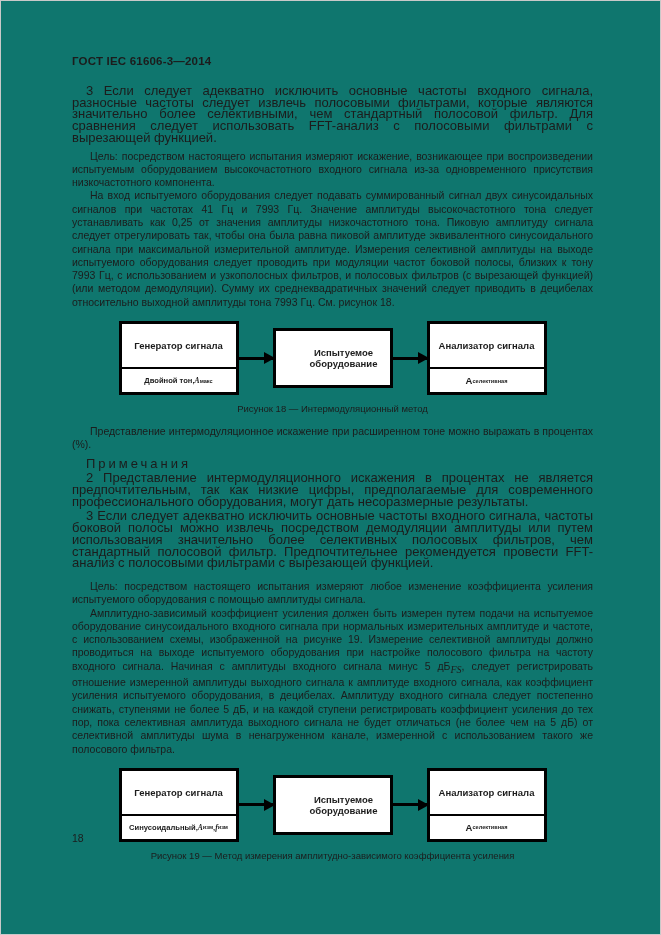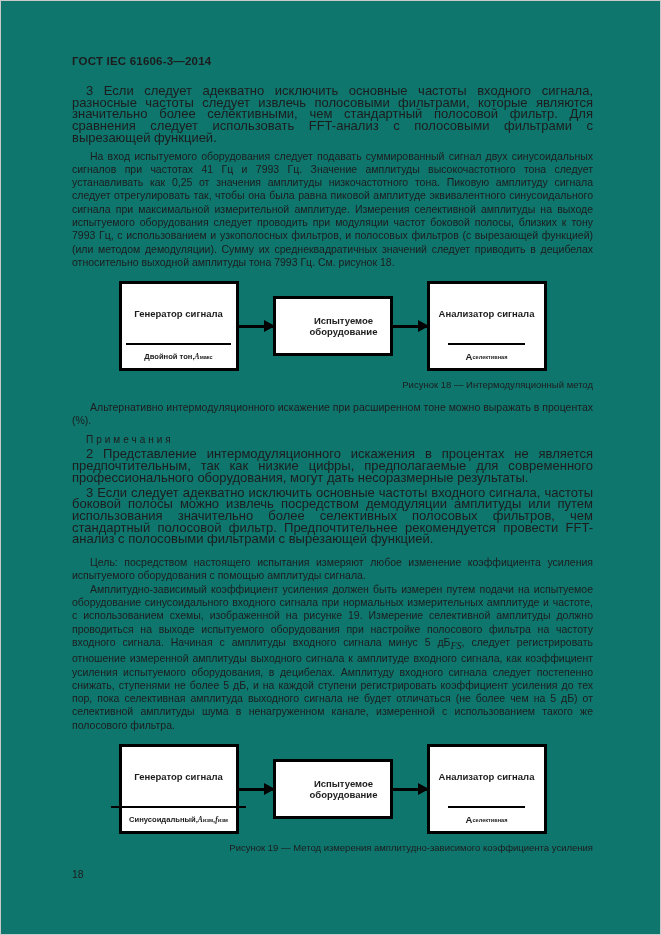--- a/index.html
+++ b/index.html
@@ -21,40 +21,40 @@
   .doc-header {
     font-size:11.5px;
     font-weight:bold;
     letter-spacing:0.2px;
     margin-bottom:18px;
   }
   p { margin:0; text-align:justify; }
   .body-text { font-size:10.5px; line-height:13.3px; text-indent:18px; }
   .note-text { font-size:13px; line-height:11.7px; text-indent:14px; }
   .heading { font-size:10.5px; line-height:13.3px; text-indent:18px; margin-top:6px; }
-  .notes-title { font-size:10px; line-height:11.7px; text-indent:14px; letter-spacing:3px; margin-top:6px; }
+  .notes-title { font-size:13px; line-height:11.7px; text-indent:14px; letter-spacing:3px; margin-top:6px; }
   .mt-note { margin-top:3px; }
   .spacer-sm { height:6px; }
   .spacer-md { height:11px; }
 
   
   .figure-row {
     display:flex;
     justify-content:center;
     align-items:center;
     margin:12px 0 8px 0;
   }
   .fbox {
     box-sizing:border-box;
     border:3px solid #000;
     background:#fff;
     display:flex;
     flex-direction:column;
   }
-  .fbox.side { width:120px; height:90px;align-items:center; }
+  .fbox.side { width:120px; height:74px; }
   .fbox.mid  { width:120px; height:60px; justify-content:center; }
   .fbox-title {
     flex:1;
     display:flex;
     align-items:center;
     justify-content:center;
     text-align:center;
     font-weight:bold;
     font-size:9.5px;
     line-height:11px;
@@ -85,45 +85,46 @@
     content:"";
     position:absolute;
     right:-2px; top:50%;
     transform:translateY(-50%);
     width:0; height:0;
     border-left:11px solid #000;
     border-top:6px solid transparent;
     border-bottom:6px solid transparent;
   }
   .fig-caption {
-    text-align:right;
+    text-align:center;
     font-size:9.5px;
     line-height:12px;
     margin:0 0 10px 0;
     text-indent:0;
   }
   .page-number {
     position:absolute;
-    left:72px; top:868px;
+    left:72px; top:832px;
     font-size:10.5px;
   }
   sub.fs-sub { font-size:10px; font-style:italic;font-family:Liberation Serif, serif; }
 </style>
 </head>
 <body>
 
 <div class="page">
   <div class="content">
 
     <div class="doc-header">ГОСТ IEC 61606-3—2014</div>
 
     <p class="note-text">3  Если следует адекватно исключить основные частоты входного сигнала, разносные частоты следует извлечь полосовыми фильтрами, которые являются значительно более селективными, чем стандартный полосовой фильтр. Для сравнения следует использовать FFT-анализ с полосовыми фильтрами с вырезающей функцией.</p>
 
     <div class="spacer-sm"></div>
 
+    <p class="body-text">Цель: посредством настоящего испытания измеряют искажение, возникающее при воспроизведении испытуемым оборудованием высокочастотного входного сигнала из-за одновременного присутствия низкочастотного компонента.</p>
     <p class="body-text">На вход испытуемого оборудования следует подавать суммированный сигнал двух синусоидальных сигналов при частотах 41 Гц и 7993 Гц. Значение амплитуды высокочастотного тона следует устанавливать как 0,25 от значения амплитуды низкочастотного тона. Пиковую амплитуду сигнала следует отрегулировать так, чтобы она была равна пиковой амплитуде эквивалентного синусоидального сигнала при максимальной измерительной амплитуде. Измерения селективной амплитуды на выходе испытуемого оборудования следует проводить при модуляции частот боковой полосы, близких к тону 7993 Гц, с использованием и узкополосных фильтров, и полосовых фильтров (с вырезающей функцией) (или методом демодуляции). Сумму их среднеквадратичных значений следует приводить в децибелах относительно выходной амплитуды тона 7993 Гц. См. рисунок 18.</p>
 
     <div class="figure-row">
       <div class="fbox side">
         <div class="fbox-title">Генератор сигнала</div>
         <div class="fbox-subcell">
           <span>Двойной тон, </span>
           <span class="var">A</span>
             <sub class="small-sub">макс</sub>
         </div>
@@ -136,21 +137,21 @@
       <div class="fbox side">
         <div class="fbox-title">Анализатор сигнала</div>
         <div class="fbox-subcell">
           <span class="analyzer-var">А</span>
             <sub class="small-sub">селективная</sub>
         </div>
       </div>
     </div>
     <p class="fig-caption">Рисунок 18 — Интермодуляционный метод</p>
 
-    <p class="body-text">Альтернативно интермодуляционного искажение при расширенном тоне можно выражать в процентах (%).</p>
+    <p class="body-text">Представление интермодуляционное искажение при расширенном тоне можно выражать в процентах (%).</p>
 
     <p class="notes-title">Примечания</p>
     <p class="note-text mt-note">2  Представление интермодуляционного искажения в процентах не является предпочтительным, так как низкие цифры, предполагаемые для современного профессионального оборудования, могут дать несоразмерные результаты.</p>
     <p class="note-text mt-note">3  Если следует адекватно исключить основные частоты входного сигнала, частоты боковой полосы можно извлечь посредством демодуляции амплитуды или путем использования значительно более селективных полосовых фильтров, чем стандартный полосовой фильтр. Предпочтительнее рекомендуется провести FFT-анализ с полосовыми фильтрами с вырезающей функцией.</p>
 
     <div class="spacer-md"></div>
 
     <p class="body-text">Цель: посредством настоящего испытания измеряют любое изменение коэффициента усиления испытуемого оборудования с помощью амплитуды сигнала.</p>
     <p class="body-text"><span>Амплитудно-зависимый коэффициент усиления должен быть измерен путем подачи на испытуемое оборудование синусоидального входного сигнала при нормальных измерительных амплитуде и частоте, с использованием схемы, изображенной на рисунке 19. Измерение селективной амплитуды должно проводиться на выходе испытуемого оборудования при настройке полосового фильтра на частоту входного сигнала. Начиная с амплитуды входного сигнала минус 5 дБ</span><sub class="fs-sub">FS</sub><span>, следует регистрировать отношение измеренной амплитуды выходного сигнала к амплитуде входного сигнала, как коэффициент усиления испытуемого оборудования, в децибелах. Амплитуду входного сигнала следует постепенно снижать, ступенями не более 5 дБ, и на каждой ступени регистрировать коэффициент усиления до тех пор, пока селективная амплитуда выходного сигнала не будет отличаться (не более чем на 5 дБ) от селективной амплитуды шума в ненагруженном канале, измеренной с использованием такого же полосового фильтра.</span></p>
 

